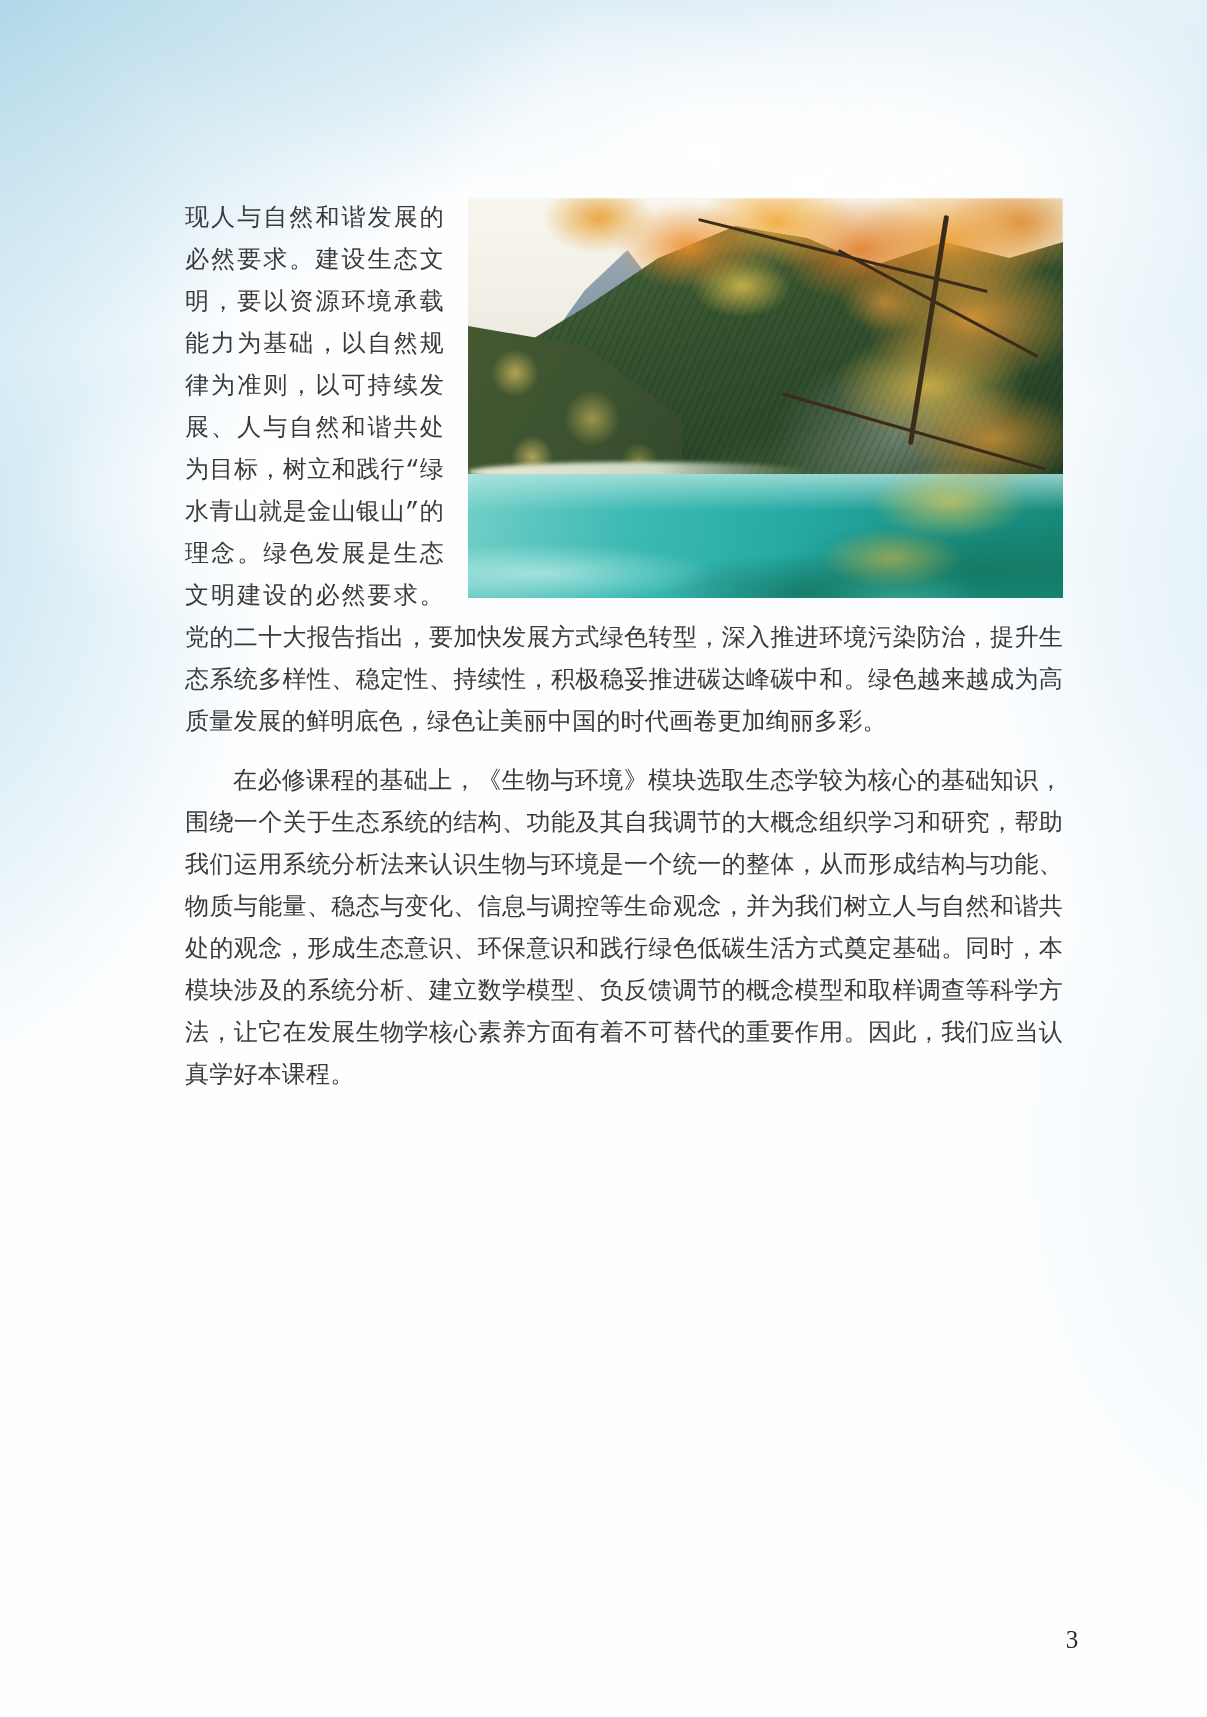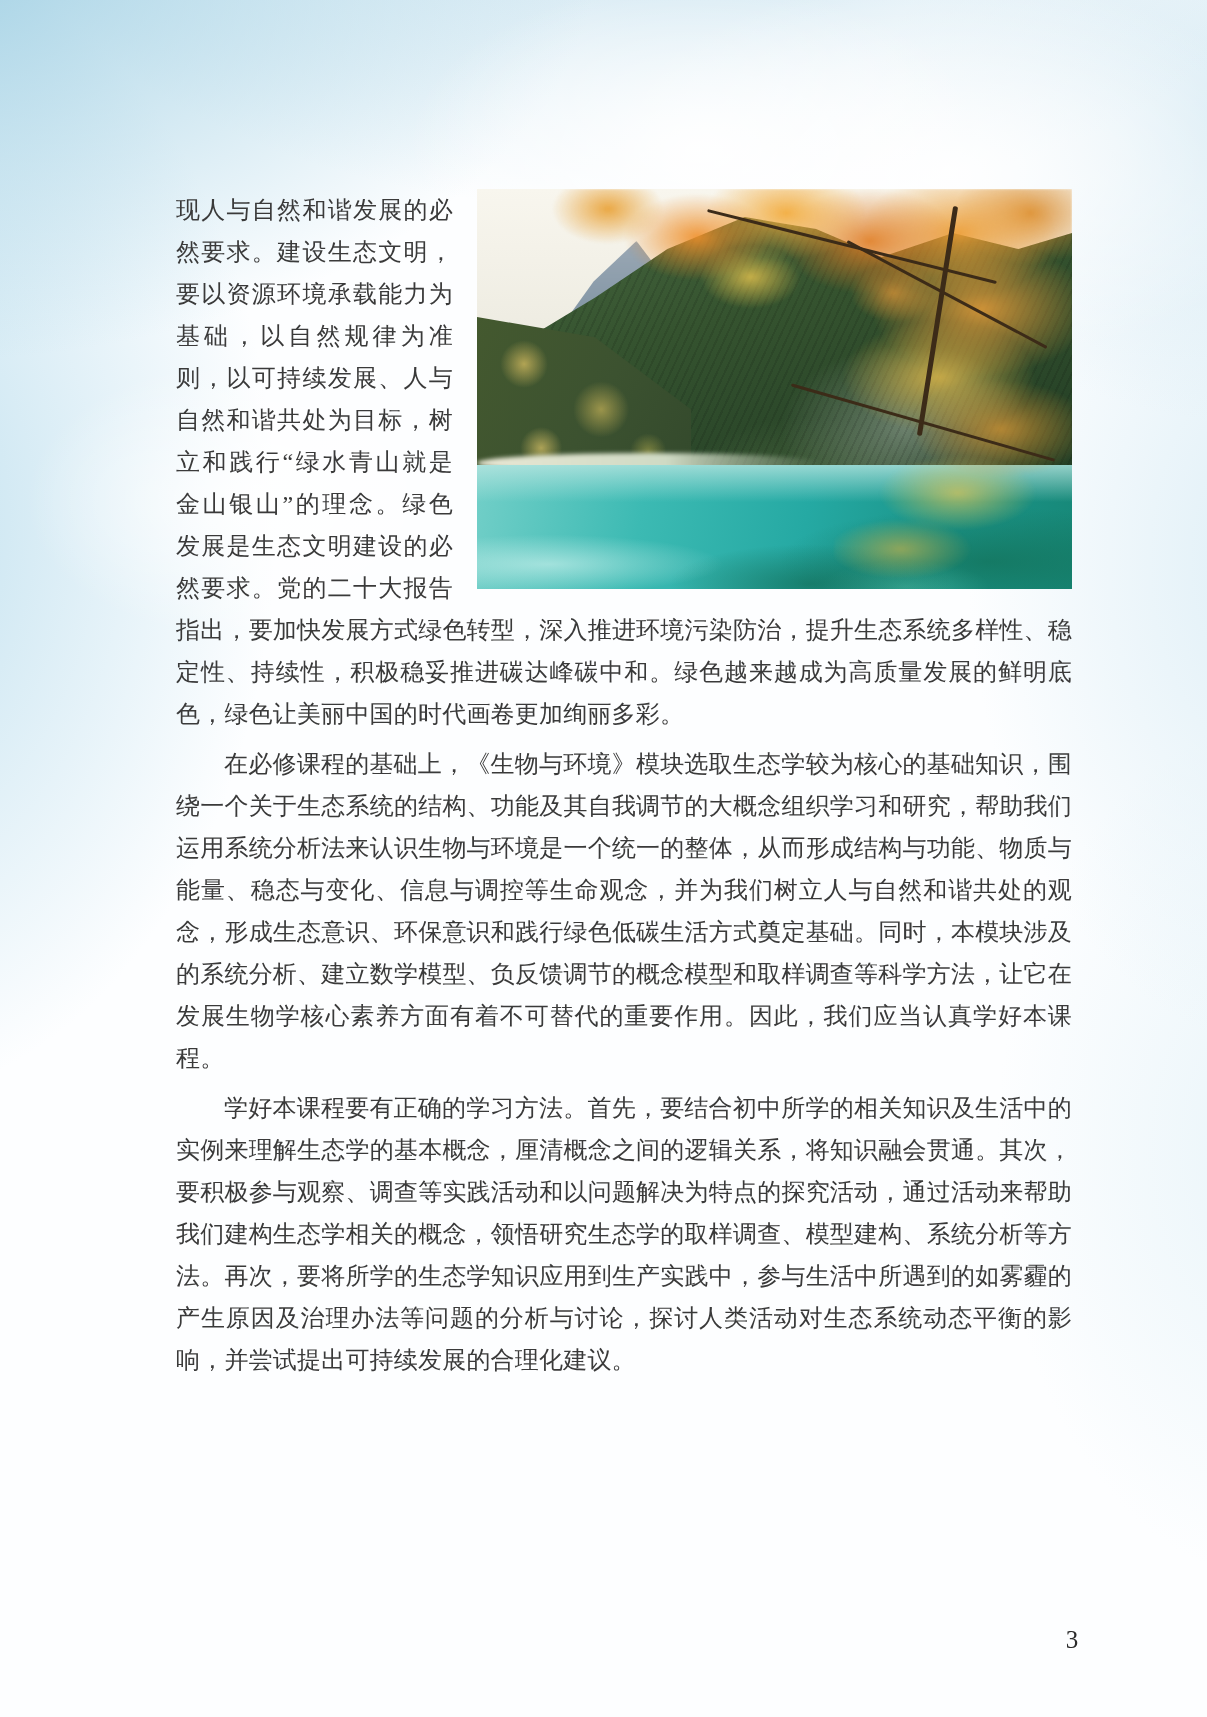--- a/index.html
+++ b/index.html
@@ -31,21 +31,21 @@
     left: 168px;
     top: 181px;
     width: 912px;
     color: #3a3a3a;
     font-size: 24px;
     line-height: 42px;
     letter-spacing: 0.2px;
     text-align: justify;
     text-justify: inter-character;
   }
-  .para { margin: 8px; }
+  .para { margin: 17px; font-family: Liberation Mono, monospace; }
   .para.indent { text-indent: 2em; }
 
   
   .photo {
     float: right;
     display: block;
     width: 595px;
     height: 400px;
     margin-left: 24px;
     margin-bottom: 16px;
@@ -152,17 +152,16 @@
       <span class="layer ph-right-tree"></span>
       <span class="layer ph-branch b1"></span>
       <span class="layer ph-branch b2"></span>
       <span class="layer ph-branch b3"></span>
       <span class="layer ph-branch b4"></span>
     </span><span>现人与自然和谐发展的必然要求。建设生态文明，要以资源环境承载能力为基础，以自然规律为准则，以可持续发展、人与自然和谐共处为目标，树立和践行“绿水青山就是金山银山”的理念。绿色发展是生态文明建设的必然要求。党的二十大报告指出，要加快发展方式绿色转型，深入推进环境污染防治，提升生态系统多样性、稳定性、持续性，积极稳妥推进碳达峰碳中和。绿色越来越成为高质量发展的鲜明底色，绿色让美丽中国的时代画卷更加绚丽多彩。</span>
   </p>
 
   <p class="para indent">在必修课程的基础上，《生物与环境》模块选取生态学较为核心的基础知识，围绕一个关于生态系统的结构、功能及其自我调节的大概念组织学习和研究，帮助我们运用系统分析法来认识生物与环境是一个统一的整体，从而形成结构与功能、物质与能量、稳态与变化、信息与调控等生命观念，并为我们树立人与自然和谐共处的观念，形成生态意识、环保意识和践行绿色低碳生活方式奠定基础。同时，本模块涉及的系统分析、建立数学模型、负反馈调节的概念模型和取样调查等科学方法，让它在发展生物学核心素养方面有着不可替代的重要作用。因此，我们应当认真学好本课程。</p>
 
-  <p class="para indent">学好本课程要有正确的学习方法。首先，要结合初中所学的相关知识及生活中的实例来理解生态学的基本概念，厘清概念之间的逻辑关系，将知识融会贯通。其次，要积极参与观察、调查等实践活动和以问题解决为特点的探究活动，通过活动来帮助我们建构生态学相关的概念，领悟研究生态学的取样调查、模型建构、系统分析等方法。再次，要将所学的生态学知识应用到生产实践中，参与生活中所遇到的如雾霾的产生原因及治理办法等问题的分析与讨论，探讨人类活动对生态系统动态平衡的影响，并尝试提出可持续发展的合理化建议。</p>
 
 </div>
 
 <div class="page-number">3</div>
 
 </body></html>

